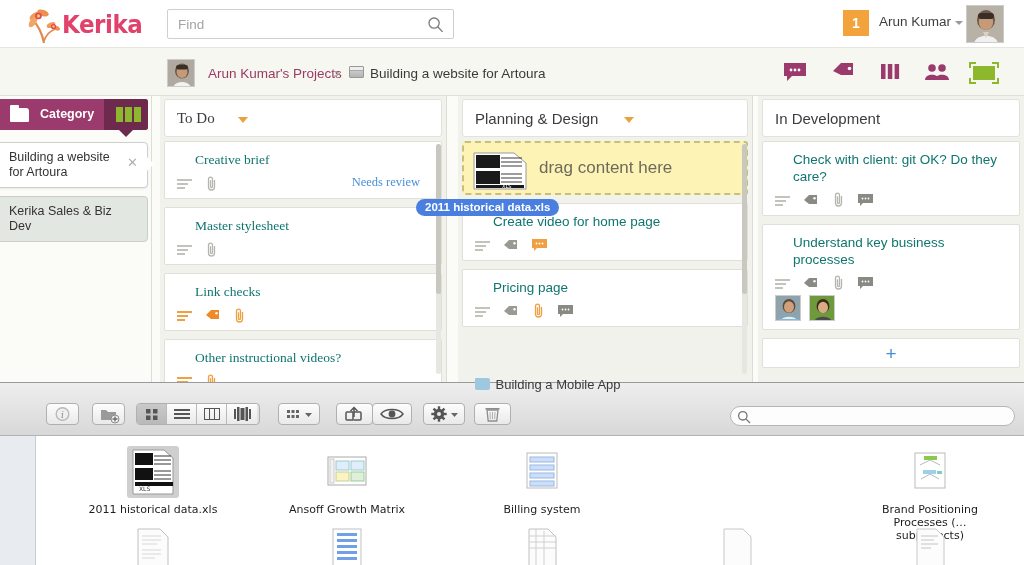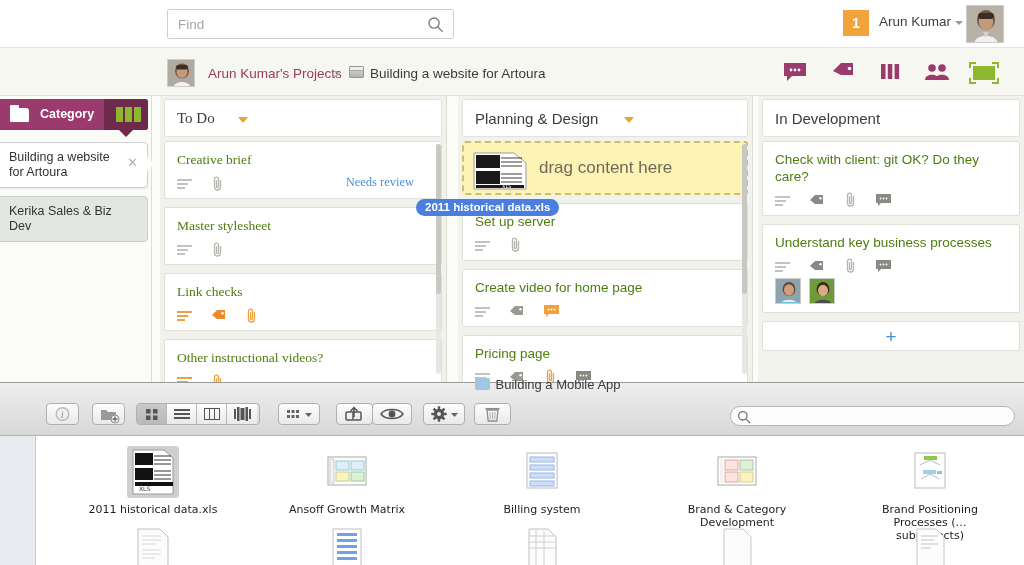--- a/index.html
+++ b/index.html
@@ -167,23 +167,23 @@
     border-top: 6px solid #e8a33c; cursor: pointer;
   }
   .col-body {
     position: absolute; left: 4px; right: 4px; top: 45px; bottom: 0;
     overflow: hidden;
   }
   .card {
     position: relative; background: #ffffff; border: 1px solid #e0e0da;
     border-radius: 2px; margin-bottom: 8px; padding: 9px 12px 8px 12px;
   }
-  .card-title { font-size: 13.5px; color: #4d7c0f; line-height: 17px; }
+  .card-title { font-size: 13.5px; color: #0f766e; line-height: 17px; margin-left: 18px; }
   .card-icons { margin-top: 7px; height: 15px; position: relative; }
-  .card-icons > span { display: inline-block; vertical-align: middle; margin-right: 15px; }
+  .card-icons > span { display: inline-block; vertical-align: middle; margin-right: 9px; }
   .card-status {
     position: absolute; right: 0; top: 0; font-size: 12.5px; color: #4a90d9;
   }
   .card-avatars { margin-top: 5px; height: 26px; }
   .card-avatars span {
     display: inline-block; width: 26px; height: 26px; margin-right: 4px;
     border: 1px solid #ccc; overflow: hidden; vertical-align: top;
   }
   .add-card {
     background: #ffffff; border: 1px solid #e0e0da; border-radius: 2px;
@@ -273,20 +273,36 @@
   .fitem .ico.sel { background: #cfcfcf; border-radius: 3px; }
 </style>
 </head>
 <body>
 
 <div id="app">
 
   <div class="kerika">
 
     <div class="topbar">
+      <div class="logo">
+        <svg class="flower-stem" viewBox="0 0 40 40">
+          <path d="M20 36 C18 26 14 18 8 12" stroke="#e08a4e" stroke-width="2.2" fill="none"></path>
+          <path d="M20 34 C22 28 26 24 31 22" stroke="#e08a4e" stroke-width="1.6" fill="none"></path>
+          <ellipse cx="12" cy="9" rx="7" ry="3.6" fill="#f09a58" transform="rotate(-28 12 9)"></ellipse>
+          <ellipse cx="19" cy="6" rx="6" ry="3.2" fill="#ef8f4e" transform="rotate(18 19 6)"></ellipse>
+          <ellipse cx="9" cy="15" rx="6" ry="3.2" fill="#f3a569" transform="rotate(-55 9 15)"></ellipse>
+          <circle cx="14.5" cy="9" r="3.3" fill="#e0426b"></circle>
+          <circle cx="14.5" cy="9" r="1.7" fill="#f5d33a"></circle>
+          <ellipse cx="27" cy="18" rx="4.6" ry="2.4" fill="#f09a58" transform="rotate(-25 27 18)"></ellipse>
+          <ellipse cx="32" cy="21" rx="4.2" ry="2.2" fill="#ef8f4e" transform="rotate(22 32 21)"></ellipse>
+          <circle cx="29.5" cy="19.5" r="2.6" fill="#e0426b"></circle>
+          <circle cx="29.5" cy="19.5" r="1.2" fill="#f5d33a"></circle>
+        </svg>
+        <div class="logo-text">Kerika</div>
+      </div>
 
       <div class="findbox">
         <input placeholder="Find" style="">
         <svg class="find-icon" viewBox="0 0 18 18">
           <circle cx="7.5" cy="7.5" r="5.4" fill="none" stroke="#7b7b7b" stroke-width="1.4"></circle>
           <line x1="11.4" y1="11.4" x2="16.5" y2="16.8" stroke="#7b7b7b" stroke-width="1.4"></line>
         </svg>
       </div>
 
       <div class="badge-count">1</div>
@@ -471,33 +487,20 @@
                   <line x1="29" y1="23" x2="50" y2="23"></line>
                 <line x1="29" y1="27" x2="50" y2="27"></line>
                   <line x1="29" y1="31" x2="50" y2="31"></line>
               </g>
               <rect x="4" y="34" width="48" height="3" fill="#1a1a1a"></rect>
               <text x="30" y="37" font-size="5" fill="#fff" font-family="DejaVu Sans">XLS</text>
             </svg>
             <div class="drop-label">drag content here</div>
           </div>
 
-          <div class="card">
-            <div class="card-title">Set up server</div>
-            <div class="card-icons">
-              <span><svg width="15" height="11" viewBox="0 0 15 11">
-                    <rect y="0" width="15" height="2" fill="#c3c3bd"></rect>
-                    <rect y="4" width="11" height="2" fill="#c3c3bd"></rect>
-                    <rect y="8" width="8" height="2" fill="#c3c3bd"></rect>
-                  </svg></span>
-              <span><svg width="13" height="15" viewBox="0 0 13 15">
-                    <path d="M9.5 4 v7 a3 3 0 0 1-6 0 V3.2 a2 2 0 0 1 4 0 V10.5 a1 1 0 0 1-2 0 V4.2" fill="none" stroke="#b5b5af" stroke-width="1.3"></path>
-                  </svg></span>
-            </div>
-          </div>
 
           <div class="card">
             <div class="card-title">Create video for home page</div>
             <div class="card-icons">
               <span><svg width="15" height="11" viewBox="0 0 15 11">
                     <rect y="0" width="15" height="2" fill="#c3c3bd"></rect>
                     <rect y="4" width="11" height="2" fill="#c3c3bd"></rect>
                     <rect y="8" width="8" height="2" fill="#c3c3bd"></rect>
                   </svg></span>
               <span><svg width="15" height="13" viewBox="0 0 15 13">
@@ -793,33 +796,20 @@
                 <rect x="14" y="11" width="24" height="5"></rect>
                 <rect x="14" y="19" width="24" height="5"></rect>
                 <rect x="14" y="27" width="24" height="5"></rect>
                 <rect x="14" y="35" width="24" height="5"></rect>
               </g>
           </svg>
         </div>
         <div class="lbl">Billing system</div>
       </div>
 
-      <div class="fitem" style="left:667px;top:10px">
-        <div class="ico">
-          <svg width="52" height="52" viewBox="0 0 52 52">
-            <rect x="7" y="11" width="38" height="28" fill="#fff" stroke="#aaa"></rect>
-            <rect x="9" y="13" width="3" height="24" fill="#f2f2f2"></rect>
-            <rect x="14" y="14" width="13" height="10" fill="#fbe3e0" stroke="#e0a8a0"></rect>
-            <rect x="29" y="14" width="13" height="10" fill="#dff0d8" stroke="#a8c8a0"></rect>
-            <rect x="14" y="26" width="13" height="10" fill="#fbe3e0" stroke="#e0a8a0"></rect>
-            <rect x="29" y="26" width="13" height="10" fill="#fbf3c0" stroke="#d8cc90"></rect>
-          </svg>
-        </div>
-        <div class="lbl">Brand &amp; Category Development</div>
-      </div>
 
       <div class="fitem" style="left:860px;top:10px">
         <div class="ico">
           <svg width="52" height="52" viewBox="0 0 52 52">
             <rect x="11" y="7" width="30" height="35" fill="#fff" stroke="#bbb"></rect>
             <rect x="20" y="10" width="13" height="4" fill="#8cc84b"></rect>
             <rect x="19" y="24" width="13" height="4" fill="#9fd0e8"></rect>
             <g stroke="#b9b9b9" stroke-width="1">
                 <line x1="26" y1="14" x2="16" y2="19"></line>
                 <line x1="26" y1="14" x2="36" y2="19"></line>

